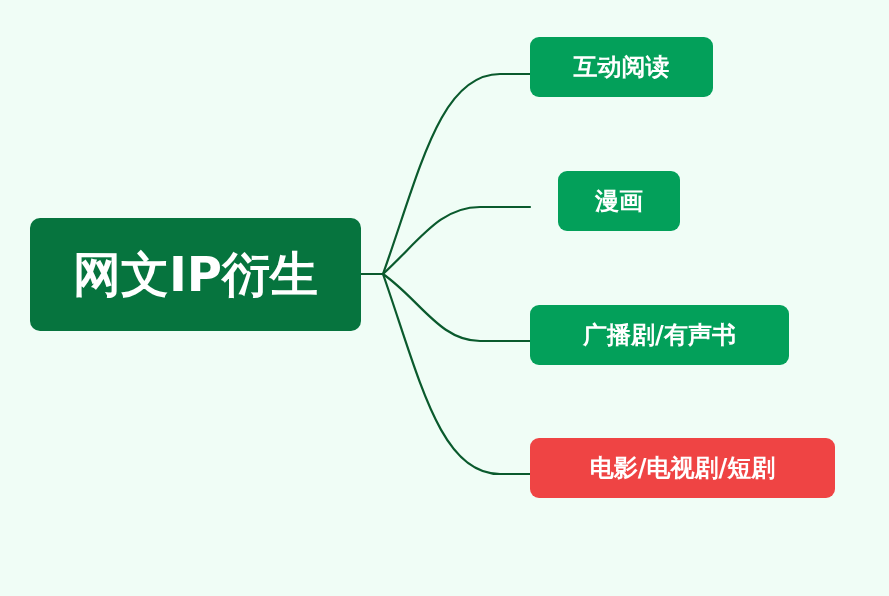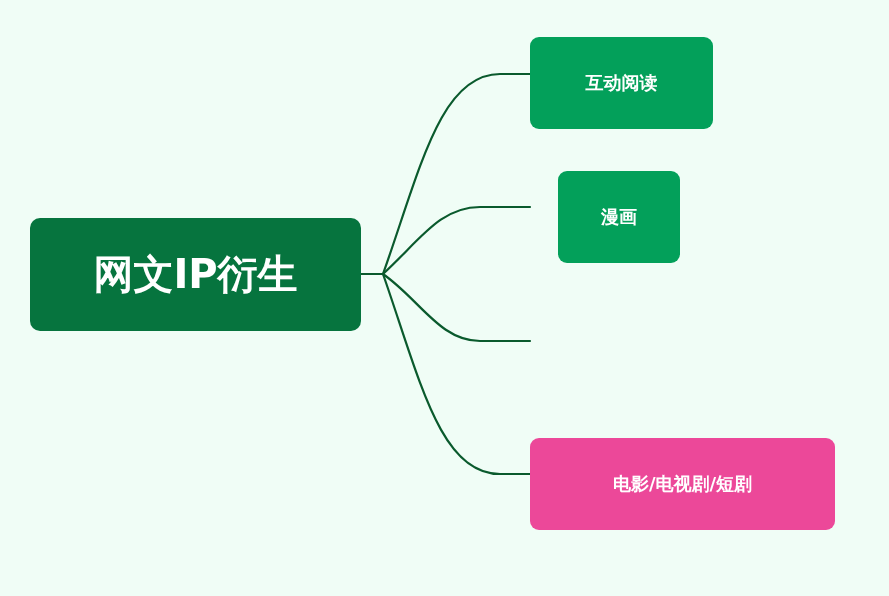--- a/index.html
+++ b/index.html
@@ -33,28 +33,28 @@
       color: #ffffff;
       font-weight: bold;
       white-space: nowrap;
     }
     .root {
       left: 30px;
       top: 218px;
       width: 331px;
       height: 113px;
       border-radius: 10px;
-      font-size: 40px;
+      font-size: 48px;
       letter-spacing: 0px;
     }
     .child {
       left: 530px;
-      height: 92px;
+      height: 60px;
       border-radius: 9px;
-      font-size: 18px;
+      font-size: 24px;
     }
     #child-0 { top: 37px;  width: 183px; }
     #child-1 { top: 171px; width: 122px; margin-left: 28px; }
     #child-2 { top: 305px; width: 259px; }
     #child-3 { top: 438px; width: 305px; }
   </style>
 </head>
 <body>
 
 <div class="canvas">
@@ -79,18 +79,21 @@
   </div>
 
   <div class="node child" id="child-0" style="background:#03a05a;">
     <span>互动阅读</span>
   </div>
 
   <div class="node child" id="child-1" style="background:#03a05a;">
     <span>漫画</span>
   </div>
 
+  <div class="node child" id="child-2" style="background:#03a05a;">
+    <span>广播剧/有声书</span>
+  </div>
 
-  <div class="node child" id="child-3" style="background:#ec4899;">
+  <div class="node child" id="child-3" style="background:#ef4444;">
     <span>电影/电视剧/短剧</span>
   </div>
 
 </div>
 
 </body></html>

